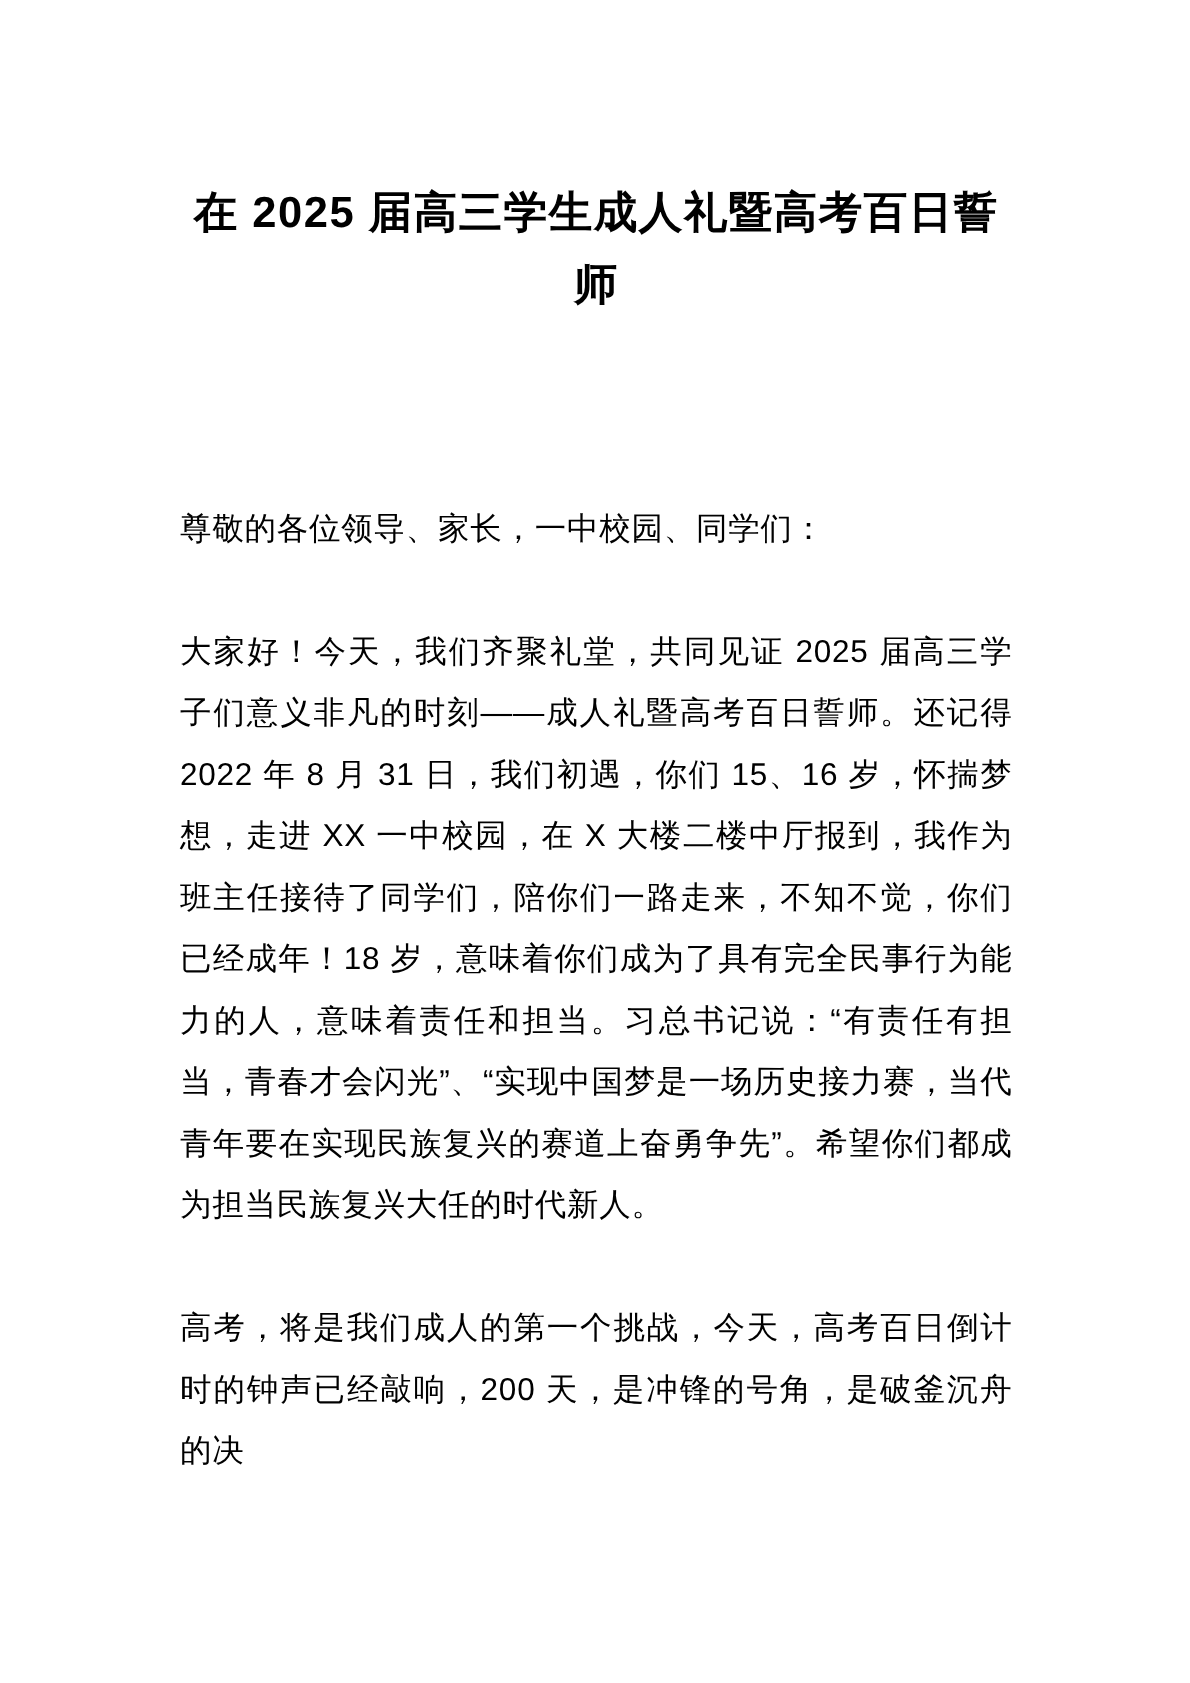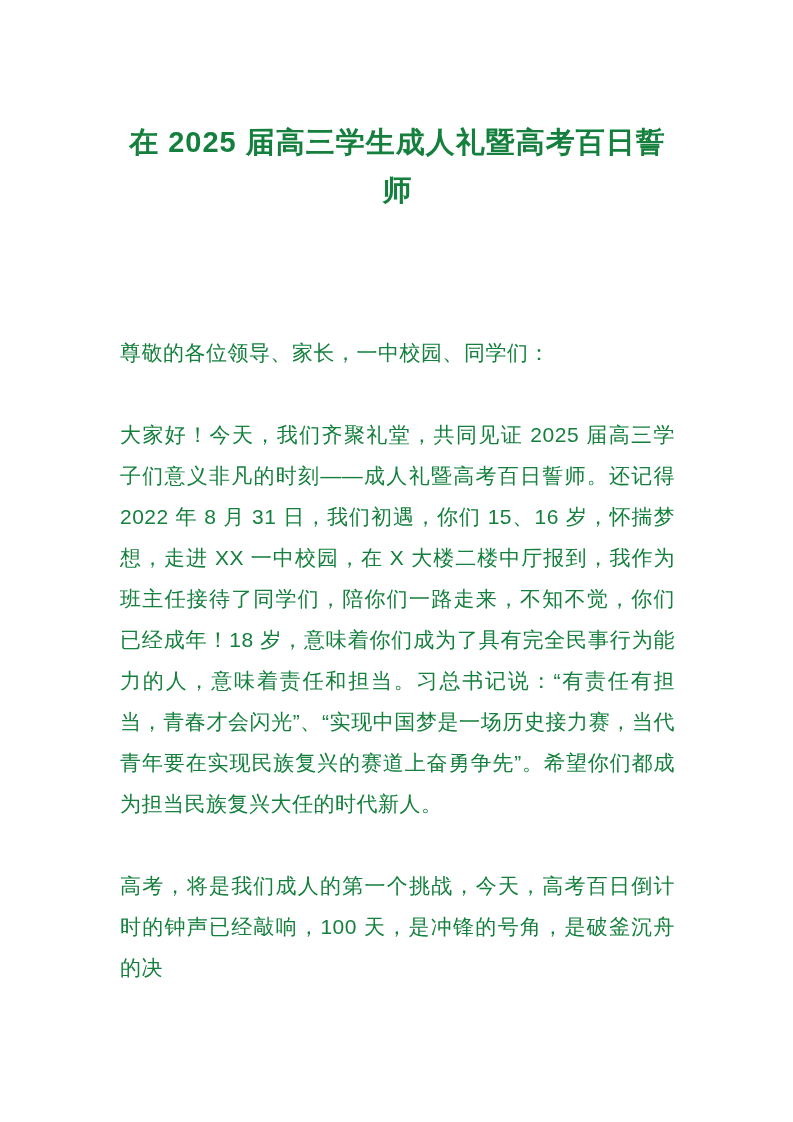--- a/index.html
+++ b/index.html
@@ -9,21 +9,21 @@
   }
   .page {
     position: relative;
     width: 793px;
     height: 1122px;
     margin: 0 auto;
     background: #ffffff;
     box-sizing: border-box;
     padding: 0 118px 0 120px;
     overflow: hidden;
-    color: #15803d;
+    color: #000000;
     font-family: "Liberation Sans", "DejaVu Sans", sans-serif;
   }
   .doc-title-line {
     font-size: 29px;
     font-weight: 700;
     line-height: 48px;
     text-align: center;
     letter-spacing: 1px;
     margin: 0;
   }
@@ -49,15 +49,15 @@
 </style>
 </head>
 <body>
 
 <div class="page">
   <h1 class="doc-title-line first">在 2025 届高三学生成人礼暨高考百日誓师</h1>
 
   <div class="doc-body">
     <p>尊敬的各位领导、家长，一中校园、同学们：</p>
     <p>大家好！今天，我们齐聚礼堂，共同见证 2025 届高三学子们意义非凡的时刻——成人礼暨高考百日誓师。还记得 2022 年 8 月 31 日，我们初遇，你们 15、16 岁，怀揣梦想，走进 XX 一中校园，在 X 大楼二楼中厅报到，我作为班主任接待了同学们，陪你们一路走来，不知不觉，你们已经成年！18 岁，意味着你们成为了具有完全民事行为能力的人，意味着责任和担当。习总书记说：“有责任有担当，青春才会闪光”、“实现中国梦是一场历史接力赛，当代青年要在实现民族复兴的赛道上奋勇争先”。希望你们都成为担当民族复兴大任的时代新人。</p>
-    <p>高考，将是我们成人的第一个挑战，今天，高考百日倒计时的钟声已经敲响，100 天，是冲锋的号角，是破釜沉舟的决</p>
+    <p>高考，将是我们成人的第一个挑战，今天，高考百日倒计时的钟声已经敲响，200 天，是冲锋的号角，是破釜沉舟的决</p>
   </div>
 </div>
 
 </body></html>

